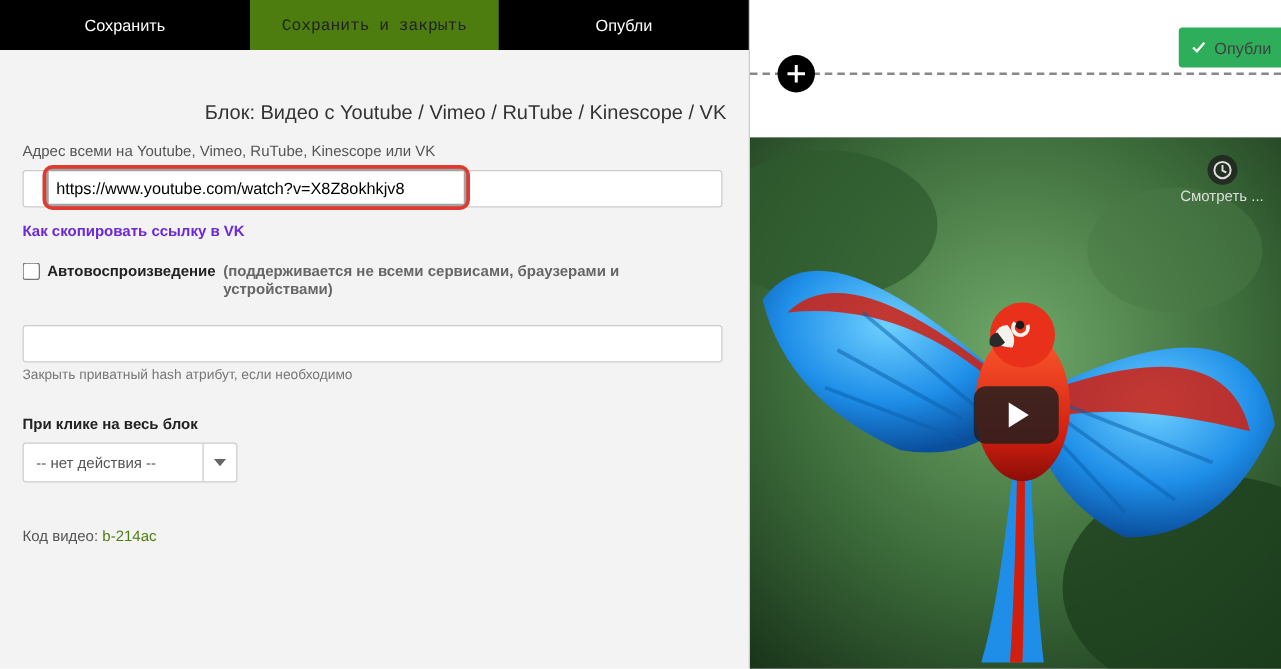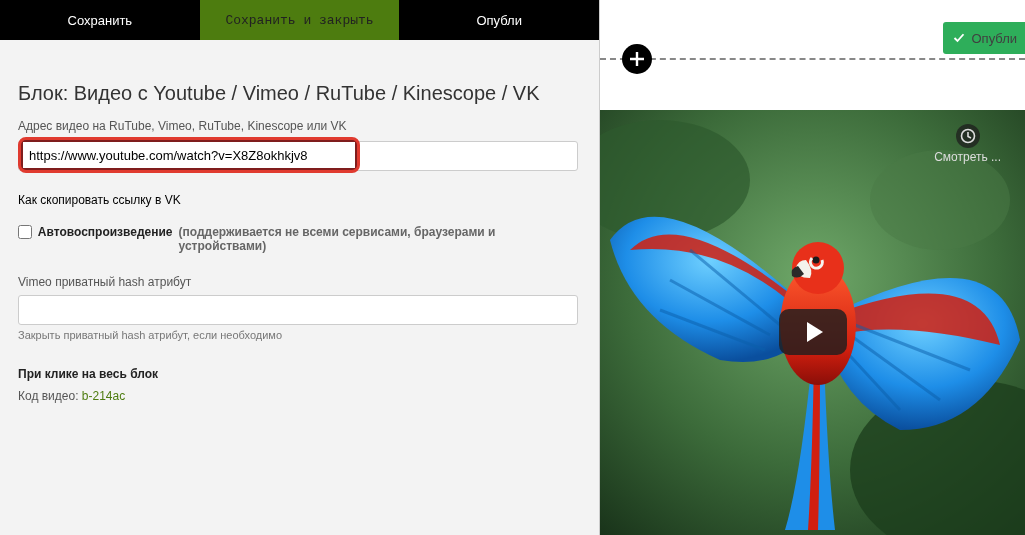--- a/index.html
+++ b/index.html
@@ -3,28 +3,28 @@
   <meta charset="utf-8">
   <style>
     * { box-sizing: border-box; margin: 0; padding: 0; }
     html, body { width: 1025px; height: 535px; overflow: hidden; font-family: Arial, Helvetica, sans-serif; font-size: 13px; color: #333; }
     .wrap { display: flex; width: 100%; height: 100%; }
     .left { width: 600px; height: 100%; background: #f3f3f3; border-right: 1px solid #ccc; display: flex; flex-direction: column; gap: 24px; }
     .tabbar { display: flex; height: 40px; background: #000; }
     .tab { flex: 1; display: flex; align-items: center; justify-content: center; color: #fff; font-size: 13px; cursor: pointer; }
     .tab.active { background: #4d7c0f; color: #222; font-family: Liberation Mono, monospace; }
     .panel { padding: 18px 18px 10px 18px; }
-    .title { font-size: 20px; margin-bottom: 14px; color: #333; }
+    .title { font-size: 16px; margin-bottom: 14px; color: #333; text-align: right; }
     .label { font-size: 12px; color: #555; margin-bottom: 6px; display: block; }
     .input, .input-plain { width: 100%; height: 30px; border: 1px solid #ccc; border-radius: 3px; padding: 0 8px; font-size: 13px; background: #fff; }
     .url-row { position: relative; height: 34px; margin-bottom: 6px; }
     .url-bg-input { position: absolute; left: 0; top: 2px; width: 560px; height: 30px; border: 1px solid #ccc; border-radius: 3px; background: #fff; z-index: 1; }
-    .url-highlight { position: absolute; left: 0; top: -2px; width: 342px; border: 3px solid #e03a2f; border-radius: 8px; padding: 2px; z-index: 2; background: #7f1d1d; }
+    .url-highlight { position: absolute; left: 16px; top: -2px; width: 342px; border: 3px solid #e03a2f; border-radius: 8px; padding: 2px; z-index: 2; background: #a3a3a3; }
     .url-value { width: 100%; height: 26px; border: none; outline: none; padding: 0 6px; font-size: 13px; }
-    .link { color: #000000; font-size: 12px; text-decoration: none; display: inline-block; margin-top: 14px; margin-bottom: 18px; }
+    .link { color: #6d28d9; font-size: 12px; text-decoration: none; display: inline-block; margin-top: 4px; margin-bottom: 18px; font-weight: bold; }
     .check-row { display: flex; align-items: flex-start; gap: 6px; margin-bottom: 22px; }
     .check-label { font-size: 12px; color: #222; }
     .check-hint { font-size: 12px; color: #666; font-weight: bold; }
     .hash-label { font-size: 12px; color: #555; margin-bottom: 6px; display: block; }
     .hash-input { width: 560px; }
     .hash-hint { font-size: 11px; color: #777; margin-top: 4px; margin-bottom: 26px; }
     .click-label { font-size: 12px; font-weight: bold; color: #222; margin-bottom: 8px; }
     .select-combo { display: flex; width: 172px; height: 32px; border: 1px solid #ccc; border-radius: 3px; background: #fff; align-items: center; margin-bottom: 36px; }
     .select-text { flex: 1; padding: 0 10px; font-size: 12px; color: #555; border-right: 1px solid #ccc; height: 100%; display: flex; align-items: center; }
     .select-caret { width: 26px; display: flex; align-items: center; justify-content: center; color: #666; }
@@ -32,59 +32,66 @@
     .code-link { color: #4d7c0f; text-decoration: none; }
 
     .right { flex: 1; position: relative; background: #fff; }
     .publish-btn { position: absolute; top: 22px; right: 0; height: 32px; background: #2eae5a; color: #404040; font-size: 13px; display: flex; align-items: center; padding: 0 8px 0 10px; gap: 6px; cursor: pointer; border-top-left-radius: 3px; border-bottom-left-radius: 3px; }
     .divider-line { position: absolute; top: 58px; left: 0; right: 0; height: 0; border-top: 2px dashed #888; }
     .add-circle { position: absolute; top: 44px; left: 22px; width: 30px; height: 30px; border-radius: 50%; background: #000; color: #fff; display: flex; align-items: center; justify-content: center; font-size: 20px; cursor: pointer; z-index: 3; }
     .video-area { position: absolute; top: 110px; left: 0; right: 0; bottom: 0; background: #1a2a1a; overflow: hidden; }
     .video-img { width: 100%; height: 100%; display: block; }
     .play-btn { position: absolute; top: 50%; left: 50%; width: 68px; height: 46px; margin-left: -34px; margin-top: -14px; background: rgba(30,30,30,0.82); border-radius: 10px; display: flex; align-items: center; justify-content: center; cursor: pointer; }
     .play-triangle { width: 0; height: 0; border-left: 16px solid #fff; border-top: 10px solid transparent; border-bottom: 10px solid transparent; margin-left: 4px; }
-    .watch-later { position: absolute; top: 14px; right: 24px; display: flex; flex-direction: column; align-items: center; color: #ddd; font-size: 12px; gap: 2px; }
+    .watch-later { position: absolute; top: 14px; right: 14px; display: flex; flex-direction: column; align-items: center; color: #ddd; font-size: 12px; gap: 2px; }
     .clock-icon { width: 24px; height: 24px; border-radius: 50%; background: rgba(30,30,30,0.75); display: flex; align-items: center; justify-content: center; }
     .check-icon-svg { width: 12px; height: 12px; }
     .cb { width: 14px; height: 14px; }
   </style>
 </head>
 <body>
 
 <div class="wrap">
   <div class="left">
     <div class="tabbar">
       <div class="tab">Сохранить</div>
       <div class="tab active">Сохранить и закрыть</div>
       <div class="tab">Опубли</div>
     </div>
     <div class="panel">
       <div class="title">Блок: Видео с Youtube / Vimeo / RuTube / Kinescope / VK</div>
-      <span class="label">Адрес видео на RuTube, Vimeo, RuTube, Kinescope или VK</span>
+      <span class="label">Адрес всеми на Youtube, Vimeo, RuTube, Kinescope или VK</span>
 
       <div class="url-row">
         <div class="url-bg-input"></div>
         <div class="url-highlight">
           <input class="url-value" value="https://www.youtube.com/watch?v=X8Z8okhkjv8" style="">
         </div>
       </div>
 
       <a href="#" class="link">Как скопировать ссылку в VK</a>
 
       <div class="check-row">
         <input type="checkbox" class="cb" style="">
         <span class="check-label"><b>Автовоспроизведение</b></span>
         <span class="check-hint">(поддерживается не всеми сервисами, браузерами и устройствами)</span>
       </div>
 
-      <span class="hash-label">Vimeo приватный hash атрибут</span>
       <input class="input hash-input" style="">
       <div class="hash-hint">Закрыть приватный hash атрибут, если необходимо</div>
 
       <div class="click-label">При клике на весь блок</div>
+      <div class="select-combo">
+        <div class="select-text">-- нет действия --</div>
+        <div class="select-caret">
+          <svg width="10" height="6" viewBox="0 0 10 6">
+              <path d="M0 0 L5 6 L10 0 Z" fill="#666"></path>
+            </svg>
+        </div>
+      </div>
 
       <div class="code-row">
         <span>Код видео:</span>
         <a href="#" class="code-link">b-214ac</a>
       </div>
     </div>
   </div>
 
   <div class="right">
     <div class="publish-btn">

